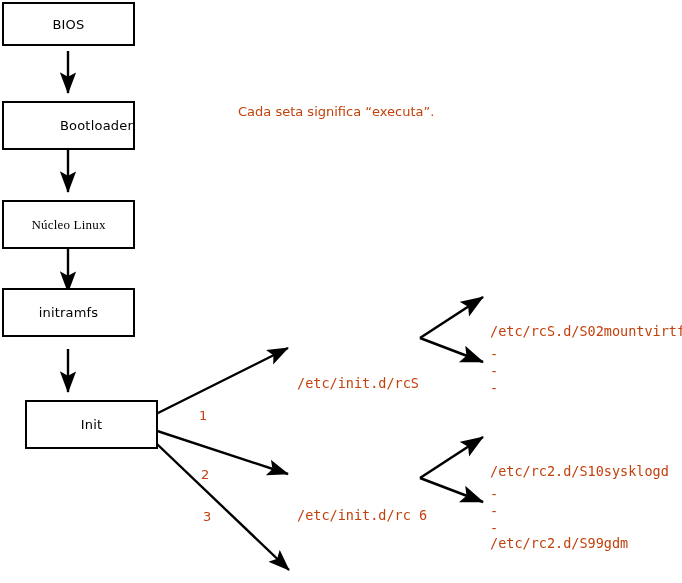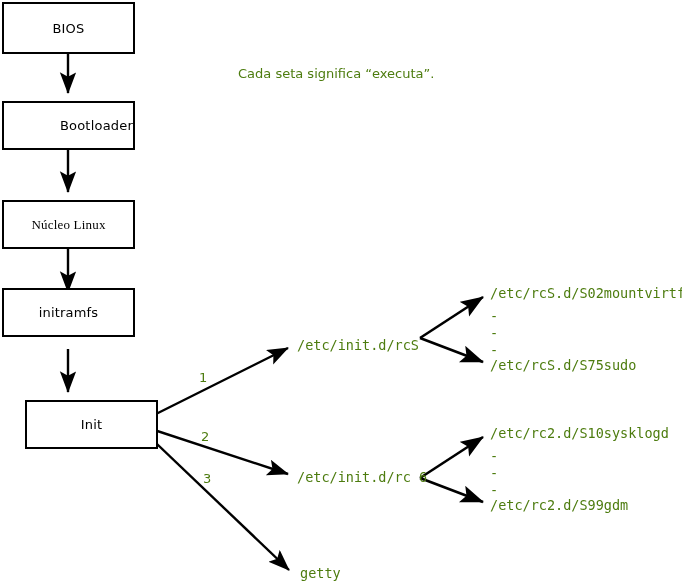--- a/index.html
+++ b/index.html
@@ -30,23 +30,24 @@
     display: flex;
     align-items: center;
     justify-content: center;
     font-family: "DejaVu Sans", sans-serif;
     font-size: 13px;
     color: #000000;
     letter-spacing: 0.2px;
   }
   .txt {
     position: absolute;
-    color: #4d7c0f;
+    color: #c2410c;
     white-space: pre;
     line-height: 1;
+    margin-top: 38px;
   }
   .mono {
     font-family: "DejaVu Sans Mono", monospace;
     font-size: 13.5px;
   }
   .sans {
     font-family: "DejaVu Sans", sans-serif;
     font-size: 13px;
   }
   .branch-num {
@@ -101,21 +102,21 @@
     </g>
 
     <g>
       <line x1="420" y1="478" x2="483" y2="437" stroke="#000000" stroke-width="2.6" marker-end="url(#ah)"></line>
     </g>
     <g>
       <line x1="420" y1="478" x2="483" y2="502" stroke="#000000" stroke-width="2.6" marker-end="url(#ah)"></line>
     </g>
   </svg>
 
-  <div class="node-box" style="left:2px; top:2px; width:133px; height:52px;">
+  <div class="node-box" style="left:2px; top:2px; width:133px; height:44px;">
     <span>BIOS</span>
   </div>
 
   <div class="node-box" style="left:2px; top:101px; width:133px; height:49px;justify-content:flex-end;">
     <span>Bootloader</span>
   </div>
 
   <div class="node-box" style="left:2px; top:200px; width:133px; height:49px;font-family:Liberation Serif, serif;">
     <span>Núcleo Linux</span>
   </div>
@@ -135,21 +136,20 @@
   <div class="txt branch-num" style="left:203px; top:472px;">3</div>
 
   <div class="txt mono" style="left:297px; top:339px;">/etc/init.d/rcS</div>
   <div class="txt mono" style="left:297px; top:471px;">/etc/init.d/rc 6</div>
   <div class="txt mono" style="left:300px; top:567px;">getty</div>
 
   <div class="txt mono" style="left:490px; top:287px;">/etc/rcS.d/S02mountvirtfs</div>
   <div class="txt dash-mark" style="left:490px; top:310px;">-</div>
   <div class="txt dash-mark" style="left:490px; top:327px;">-</div>
   <div class="txt dash-mark" style="left:490px; top:344px;">-</div>
-  <div class="txt mono" style="left:490px; top:359px;">/etc/rcS.d/S75sudo</div>
 
   <div class="txt mono" style="left:490px; top:427px;">/etc/rc2.d/S10sysklogd</div>
   <div class="txt dash-mark" style="left:490px; top:450px;">-</div>
   <div class="txt dash-mark" style="left:490px; top:467px;">-</div>
   <div class="txt dash-mark" style="left:490px; top:484px;">-</div>
   <div class="txt mono" style="left:490px; top:499px;">/etc/rc2.d/S99gdm</div>
 
 </div>
 
 </body></html>

